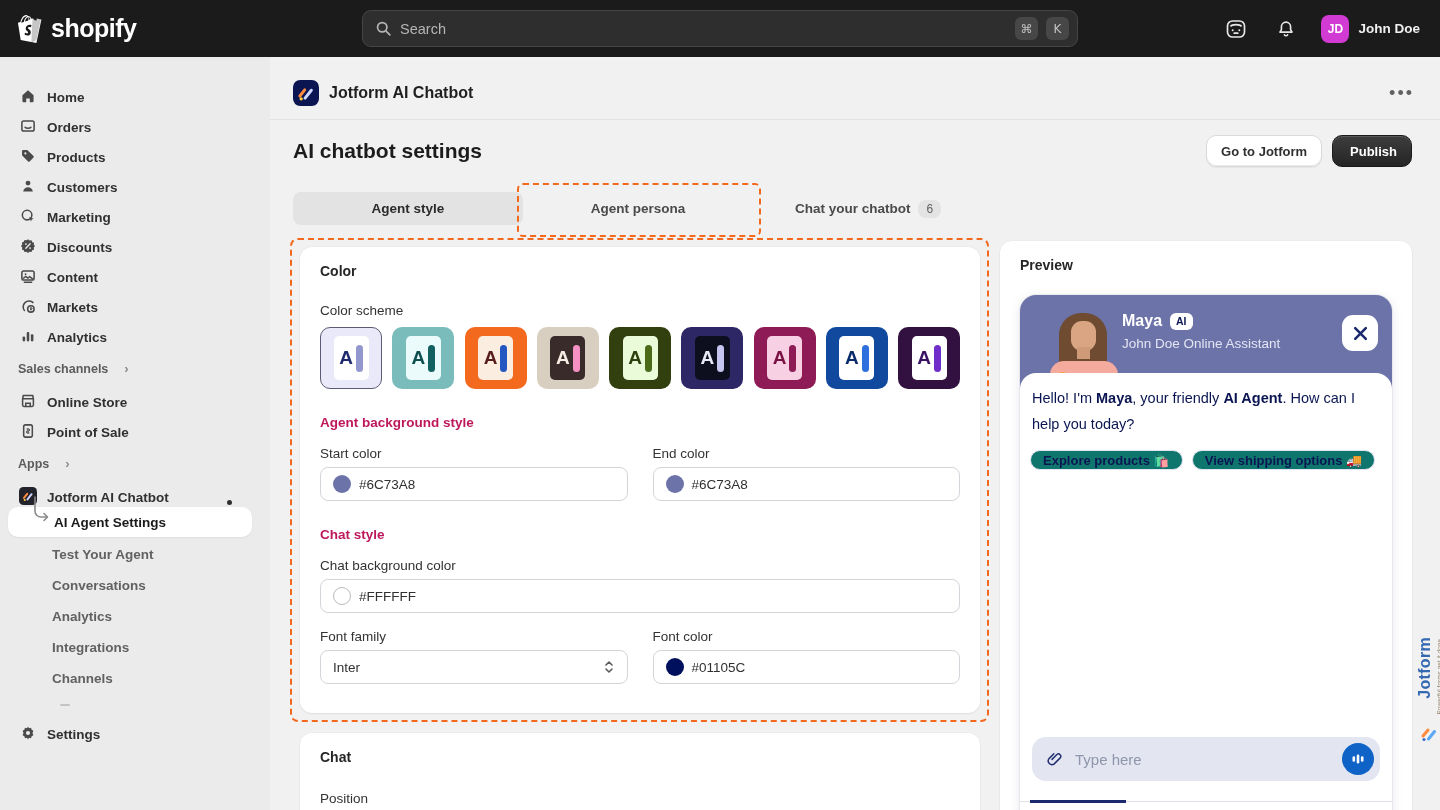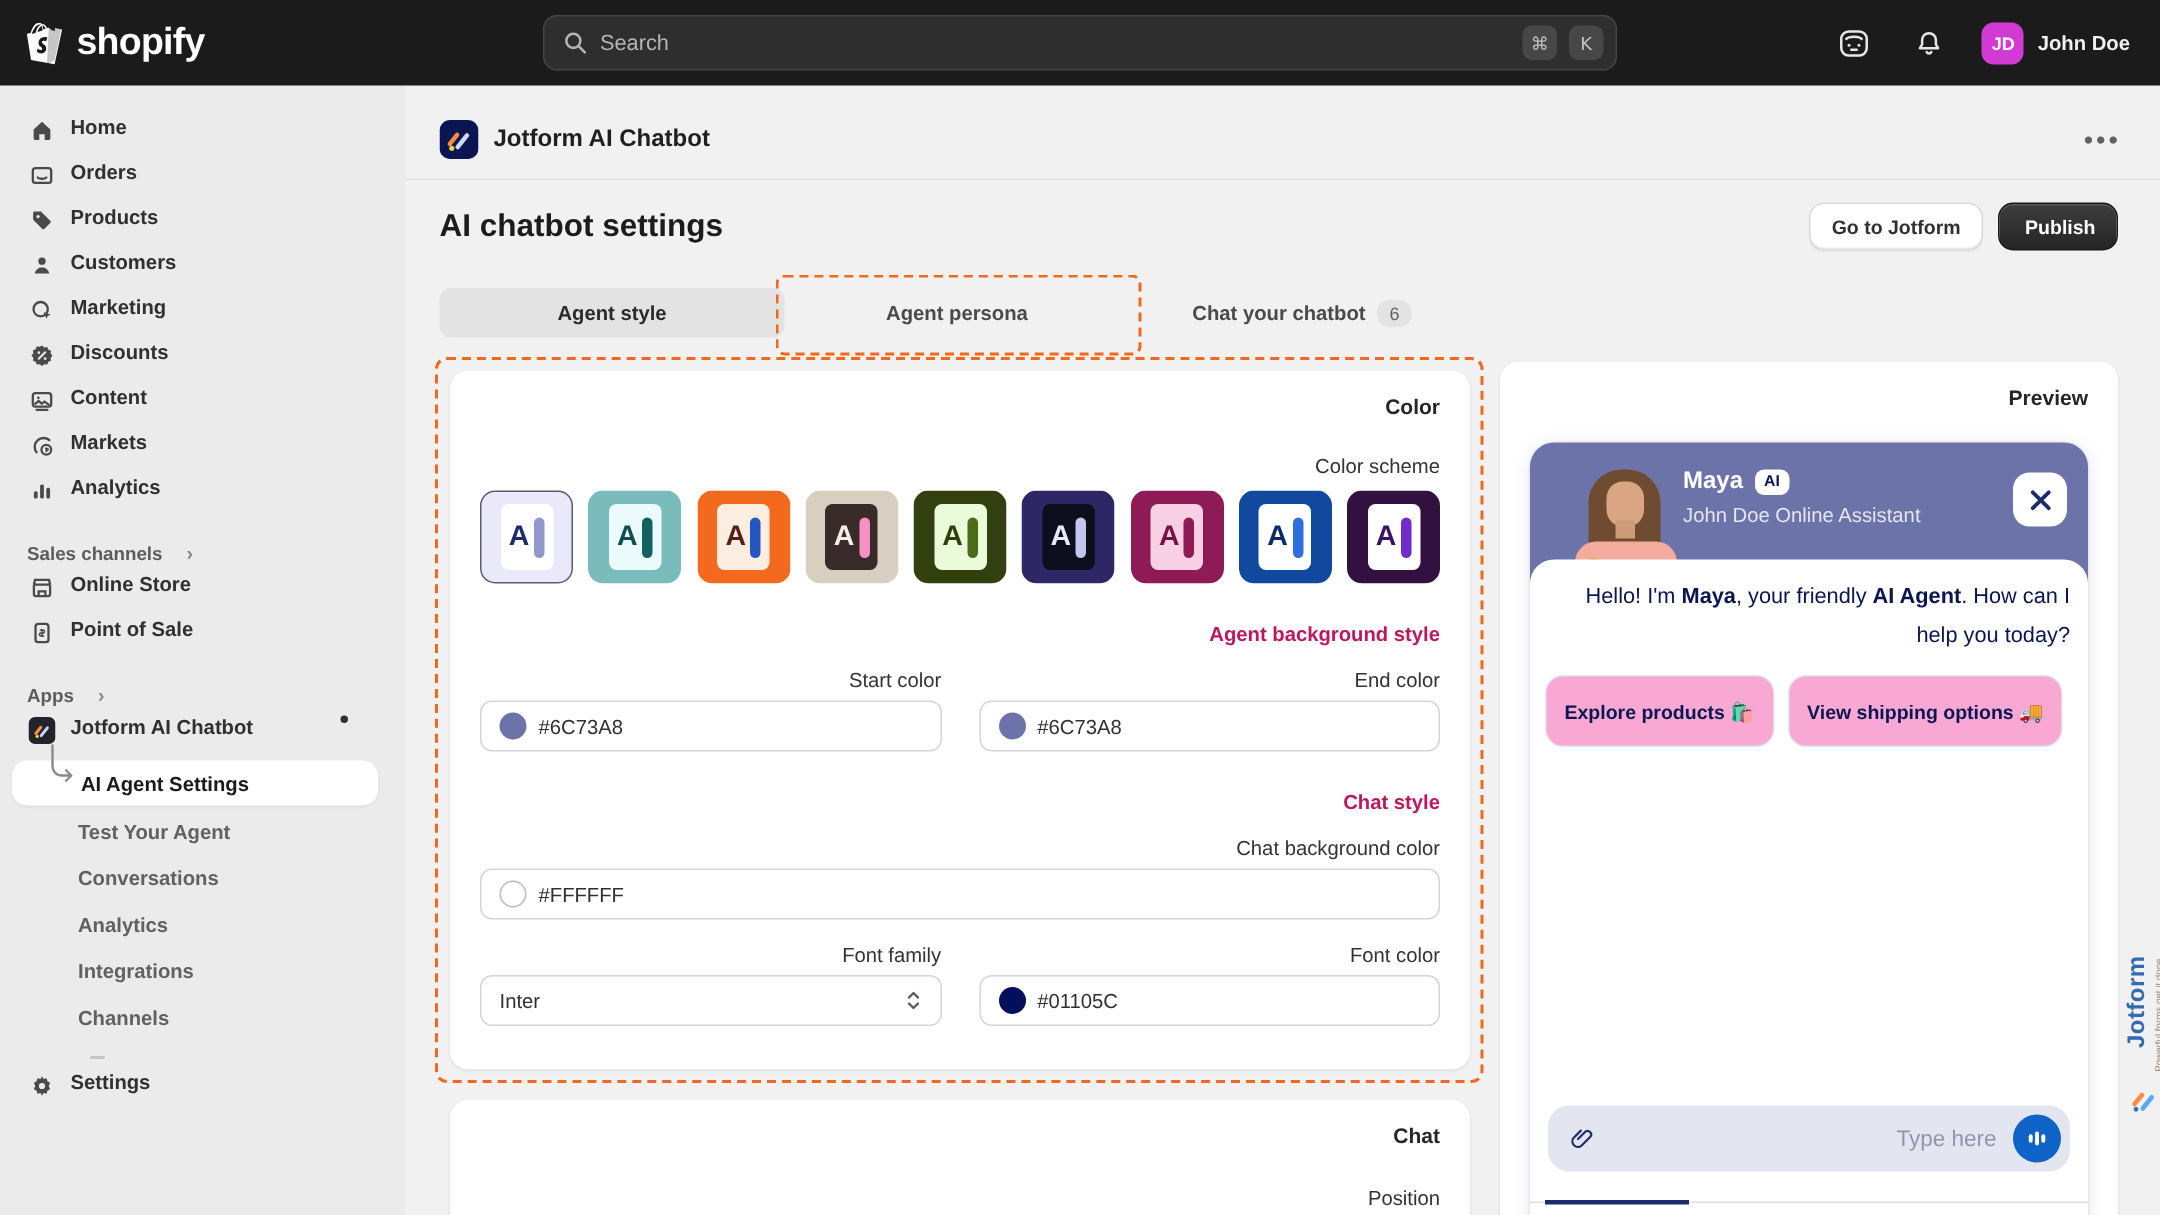--- a/index.html
+++ b/index.html
@@ -18,21 +18,21 @@
     display:flex; align-items:center; justify-content:center; padding:0 5px; font-family:"DejaVu Sans", sans-serif; }
   .top-right { position:absolute; right:20px; top:0; height:57px; display:flex; align-items:center; gap:20px; }
   .top-icon-btn { width:30px; height:30px; display:flex; align-items:center; justify-content:center; color:#e6e6e6; }
   .user-chip { display:flex; align-items:center; gap:9px; }
   .avatar { width:28px; height:28px; border-radius:8px; background:#d13bd3; color:#fff; font-size:12px; font-weight:700;
     display:flex; align-items:center; justify-content:center; }
   .user-name { color:#f0f0f0; font-size:13.5px; font-weight:600; }
 
   
   .sidebar { position:absolute; top:57px; left:0; width:270px; bottom:0; background:#ebebeb; padding-top:18px; z-index:20; }
-  .nav-item { display:flex; align-items:flex-start; gap:10px; height:28px; margin:2px 12px 2px 10px; padding:0 8px;
+  .nav-item { display:flex; align-items:flex-end; gap:10px; height:28px; margin:2px 12px 2px 10px; padding:0 8px;
     border-radius:8px; font-size:13.5px; font-weight:600; color:#303030; cursor:default; }
   .nav-item .ic { width:19px; height:19px; color:#4a4a4a; display:flex; align-items:center; justify-content:center; }
   .nav-section { display:flex; align-items:center; gap:16px; margin:16px 16px 6px 18px; font-size:12.5px; font-weight:600; color:#5c5c5c; }
   .nav-section .chev { color:#8a8a8a; font-size:13px; }
   .app-item { position:relative; }
   .app-dot { position:absolute; right:26px; width:5px; height:5px; border-radius:50%; background:#303030; }
   .sub-active { display:flex; align-items:center; gap:6px; height:30px; margin:2px 18px 2px 8px; background:#fff;
     border-radius:10px; padding-left:24px; font-size:13.5px; font-weight:700; color:#1a1a1a;
     box-shadow:0 1px 2px rgba(0,0,0,.06); position:relative; }
   .elbow { position:absolute; left:23px; top:-12px; }
@@ -57,21 +57,21 @@
 
   .tabs { position:absolute; top:135px; left:23px; width:690px; height:33px; display:flex; }
   .tab { flex:1; display:flex; align-items:center; justify-content:center; gap:8px; font-size:13.5px; font-weight:600;
     color:#4a4a4a; border-radius:8px; }
   .tab.active { background:#e3e3e3; color:#2b2b2b; }
   .tab-badge { background:#e3e3e3; color:#616161; font-size:12px; font-weight:500; padding:2px 8px; border-radius:8px; }
 
   .dash-tab { position:absolute; left:247px; top:126px; width:244px; height:54px; border:2px dashed #f2691e; border-radius:6px; pointer-events:none; z-index:5; }
   .dash-card { position:absolute; left:20px; top:181px; width:699px; height:484px; border:2px dashed #f2691e; border-radius:8px; pointer-events:none; z-index:5; }
 
-  .card { background:#fff; border-radius:12px; box-shadow:0 1px 2px rgba(0,0,0,.07), 0 0 0 0.5px rgba(0,0,0,.04);text-align:right; }
+  .card { background:#fff; border-radius:12px; box-shadow:0 1px 2px rgba(0,0,0,.07), 0 0 0 0.5px rgba(0,0,0,.04); }
   .card-color { position:absolute; left:30px; top:190px; width:680px; height:466px; padding:16px 20px; }
   .card-heading { font-size:14px; font-weight:700; color:#262626; }
   .field-label { font-size:13.5px; color:#333; }
   .section-heading { font-size:13.5px; font-weight:700; color:#be185d; }
 
   .scheme-label { margin-top:24px; }
   .scheme-row { margin-top:9px; display:flex; justify-content:space-between; }
   .swatch { width:62px; height:62px; border-radius:10px; display:flex; align-items:center; justify-content:center; border:1.5px solid transparent; }
   .swatch.selected { border-color:#5b5b74; }
   .swatch-inner { width:35px; height:44px; border-radius:5px; display:flex; align-items:center; justify-content:center; gap:3px; }
@@ -105,21 +105,21 @@
   .w-head-text { position:absolute; left:102px; top:17px; }
   .w-name-row { display:flex; align-items:center; gap:8px; }
   .w-name { color:#fff; font-size:16px; font-weight:700; }
   .ai-badge { background:#fff; color:#0a1551; font-size:10.5px; font-weight:800; padding:2.5px 6px; border-radius:6px; }
   .w-subtitle { color:#e3e5f3; font-size:13.5px; margin-top:6px; }
   .w-close { position:absolute; right:14px; top:20px; width:36px; height:36px; background:#fff; border-radius:11px;
     display:flex; align-items:center; justify-content:center; }
   .w-body { position:absolute; top:78px; left:0; right:0; bottom:0; background:#fff; border-radius:16px 16px 0 0; padding:12px 10px 0; }
   .w-msg { font-size:14.5px; line-height:26px; color:#0a1551; padding:0 2px; }
   .w-suggest { margin-top:13px; display:flex; gap:9px; }
-  .sg-btn { height:48px; padding:0 12px; border:1px solid #e0e3f0; background:#f9a8d4; border-radius:12px;
+  .sg-btn { height:20px; padding:0 12px; border:1px solid #e0e3f0; background:#0f766e; border-radius:12px;
     font-size:13px; font-weight:700; color:#0a1551; display:flex; align-items:center; }
   .w-input { position:absolute; left:12px; right:12px; top:442px; height:44px; background:#e3e6f1; border-radius:14px;
     display:flex; align-items:center; gap:11px; padding:0 6px 0 14px; }
   .w-ph { color:#8f95ab; font-size:15px; flex:1; }
   .mic-btn { width:32px; height:32px; border-radius:50%; background:#1063c6; display:flex; align-items:center; justify-content:center; }
   .w-footer-line { position:absolute; left:0; right:0; top:506px; height:1px; background:#e0e1e8; }
   .w-footer-ind { position:absolute; left:10px; top:505px; width:96px; height:2.5px; background:#1d2b6e; }
 
   .watermark { position:absolute; left:1146px; top:580px; width:26px; height:215px; display:flex; flex-direction:column; align-items:center; }
   .wm-text { writing-mode:vertical-rl; transform:rotate(180deg); display:flex; align-items:center; }

